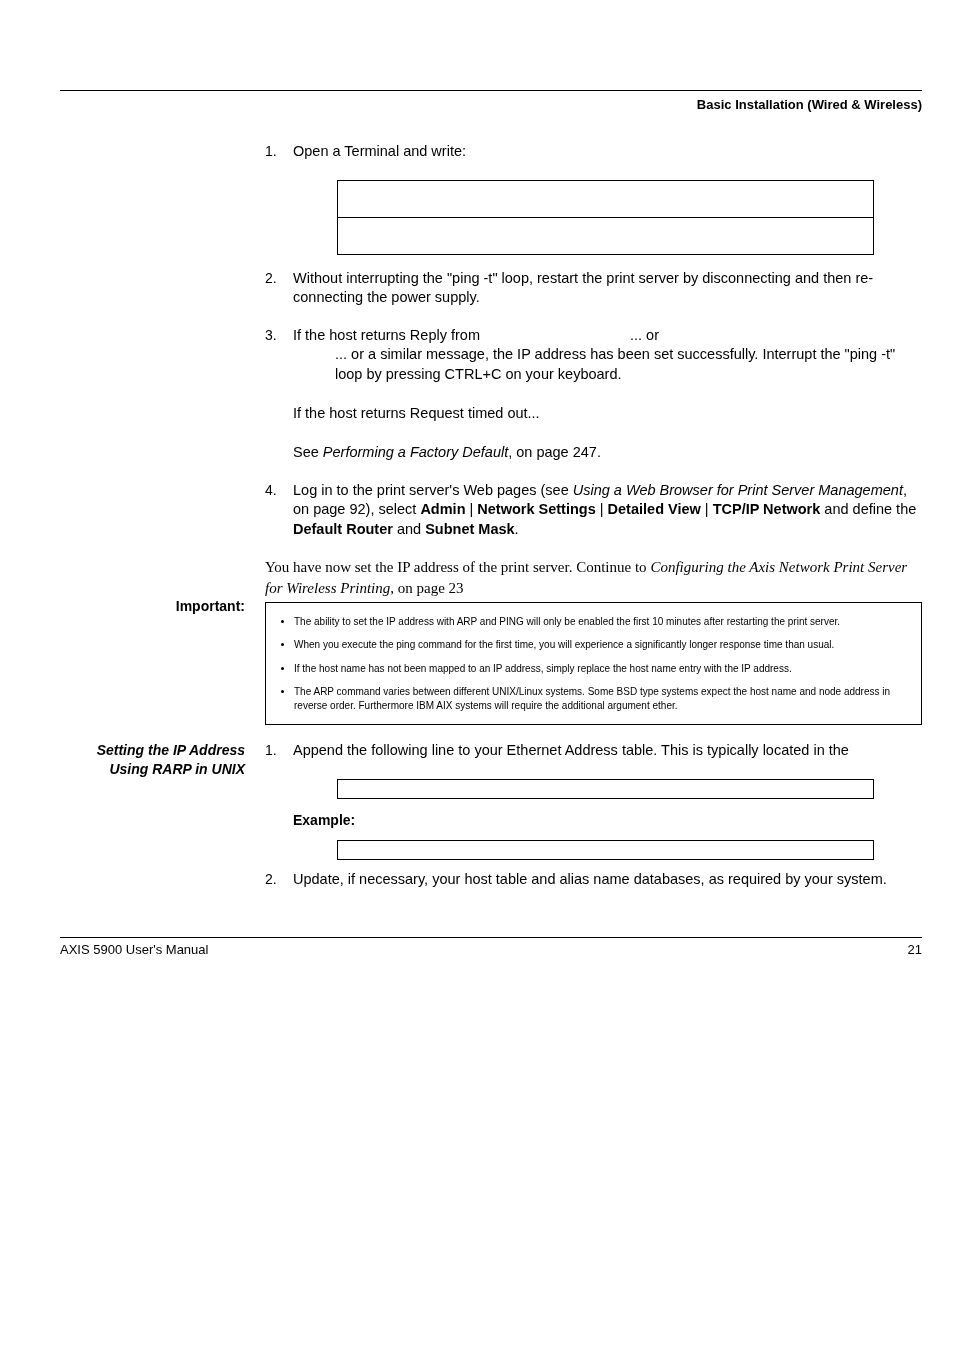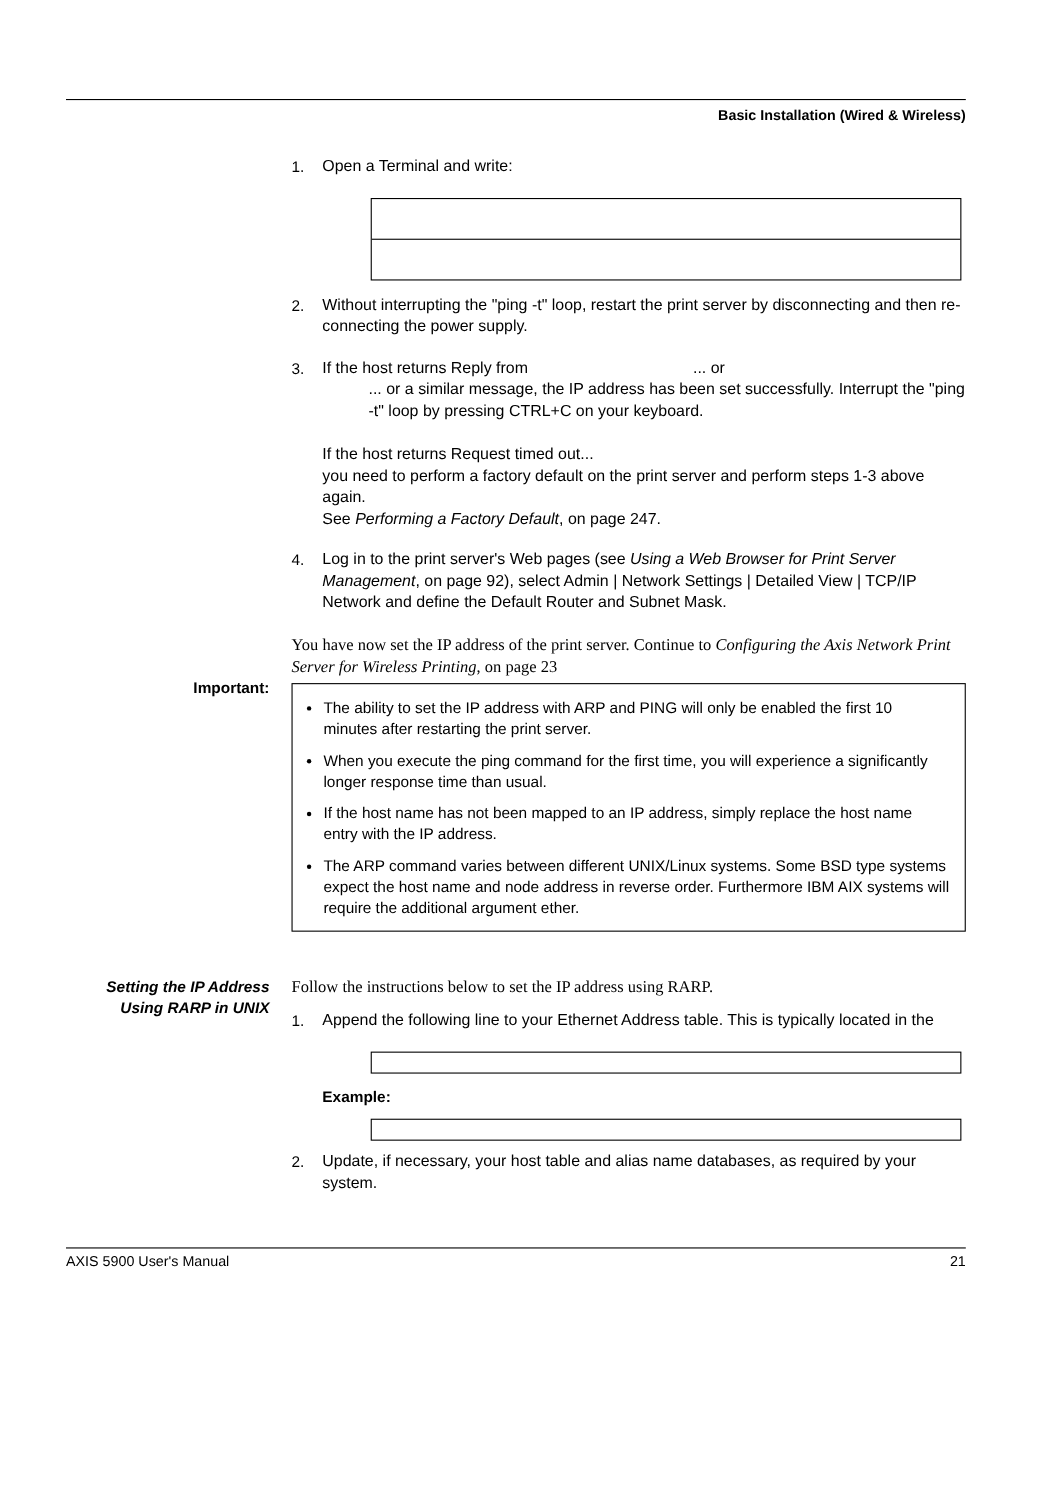--- a/index.html
+++ b/index.html
@@ -5,21 +5,21 @@
   body {
     margin: 0;
     padding: 0;
     font-family: Georgia, 'Times New Roman', serif;
     background: #fff;
     color: #000;
     width: 954px;
     font-size: 14.5px;
   }
   .page {
-    padding: 90px 76px 40px 60px;
+    padding: 90px 32px 40px 60px;
   }
   .header-line {
     border-top: 1.5px solid #000;
     margin-bottom: 6px;
   }
   .header-text {
     font-family: Helvetica, Arial, sans-serif;
     font-size: 13px;
     font-weight: bold;
     text-align: right;
@@ -78,24 +78,24 @@
   .cmdbox-stack .row {
     height: 36px;
   }
   .cmdbox-stack .row + .row {
     border-top: 1px solid #000;
   }
   .important-box {
     border: 1px solid #000;
     padding: 12px 14px;
     font-family: Helvetica, Arial, sans-serif;
-    font-size: 14px;
+    font-size: 10px;
     line-height: 1.35;
     margin-top: 4px;
-    margin-bottom: 41px;
+    margin-bottom: 16px;
   }
   .important-box ul {
     margin: 0;
     padding-left: 14px;
     list-style: disc;
   }
   .important-box li {
     margin-bottom: 10px;
   }
   .important-box li:last-child {
@@ -118,21 +118,21 @@
     justify-content: space-between;
     align-items: flex-end;
     border-top: 1px solid #000;
     margin-top: 30px;
     padding-top: 4px;
     font-family: Helvetica, Arial, sans-serif;
     font-size: 13px;
     gap: 48px;
   }
   .italic { font-style: italic; }
-  .bold { font-weight: normal; }
+  .bold { font-weight: bold; }
   .gap-space { display: inline-block; width: 150px; }
   .indent { margin-left: 42px; display: inline-block; }
 </style>
 </head>
 <body>
 
 <div class="page">
 
   <div class="header-line"></div>
   <div class="header-text">Basic Installation (Wired &amp; Wireless)</div>
@@ -158,21 +158,21 @@
           <span class="body">Without interrupting the "ping -t" loop, restart the print server by disconnecting and then re-connecting the power supply.</span>
         </li>
 
         <li>
           <span class="num">3.</span>
           <span class="body">
             <span>If the host returns Reply from</span><span class="gap-space"></span><span>... or</span><br>
             <span class="indent">... or a similar message, the IP address has been set successfully. Interrupt the "ping -t" loop by pressing CTRL+C on your keyboard.</span>
             <br><br>
             <span>If the host returns Request timed out...</span><br>
-            <span>you need to perform a factory default on the print server and perform steps 1-3 above again.</span><br>
+            <br>
             <span>See </span><span class="italic">Performing a Factory Default</span><span>, on page 247.</span>
           </span>
         </li>
 
         <li>
           <span class="num">4.</span>
           <span class="body">
             <span>Log in to the print server's Web pages (see </span><span class="italic">Using a Web Browser for Print Server Management</span><span>, on page 92), select </span><span class="bold">Admin</span><span> | </span><span class="bold">Network Settings</span><span> | </span><span class="bold">Detailed View</span><span> | </span><span class="bold">TCP/IP Network</span><span> and define the </span><span class="bold">Default Router</span><span> and </span><span class="bold">Subnet Mask</span><span>.</span>
           </span>
         </li>
@@ -194,21 +194,20 @@
           <li>If the host name has not been mapped to an IP address, simply replace the host name entry with the IP address.</li>
           <li>The ARP command varies between different UNIX/Linux systems. Some BSD type systems expect the host name and node address in reverse order. Furthermore IBM AIX systems will require the additional argument ether.</li>
         </ul>
       </div>
     </div>
   </div>
 
   <div class="content">
     <div class="sidebar">Setting the IP Address Using RARP in UNIX</div>
     <div class="main">
-      <div class="serif-para" style="margin-top:0; margin-bottom:10px;">Follow the instructions below to set the IP address using RARP.</div>
 
       <ol class="steps">
         <li>
           <span class="num">1.</span>
           <span class="body">Append the following line to your Ethernet Address table. This is typically located in the</span>
         </li>
       </ol>
 
       <div class="small-box"></div>
 

